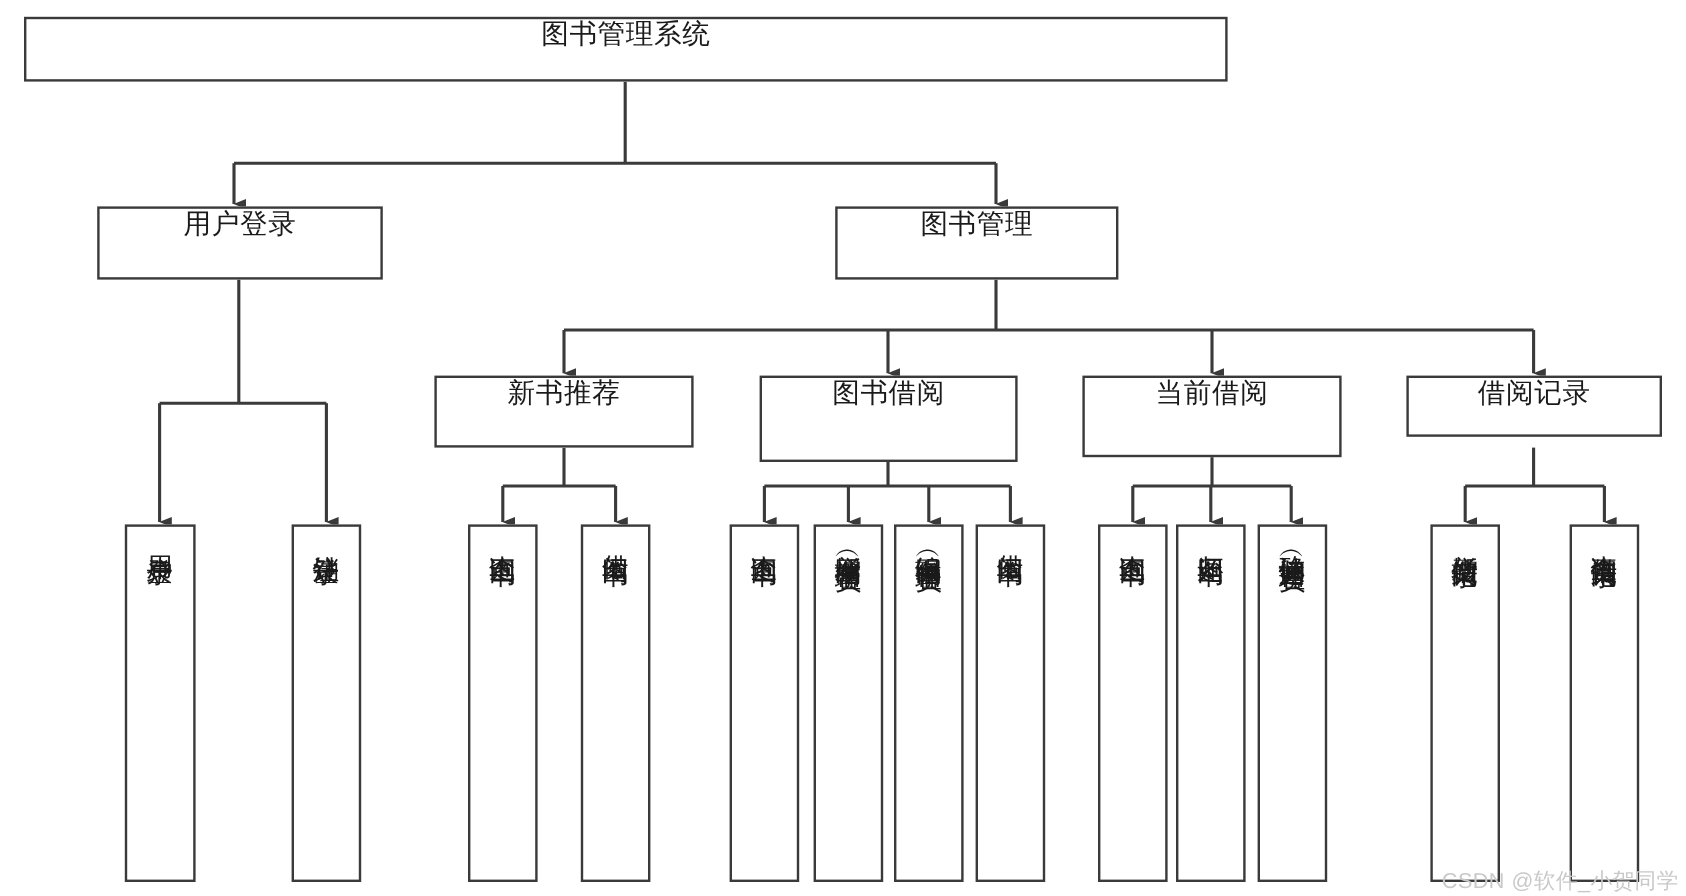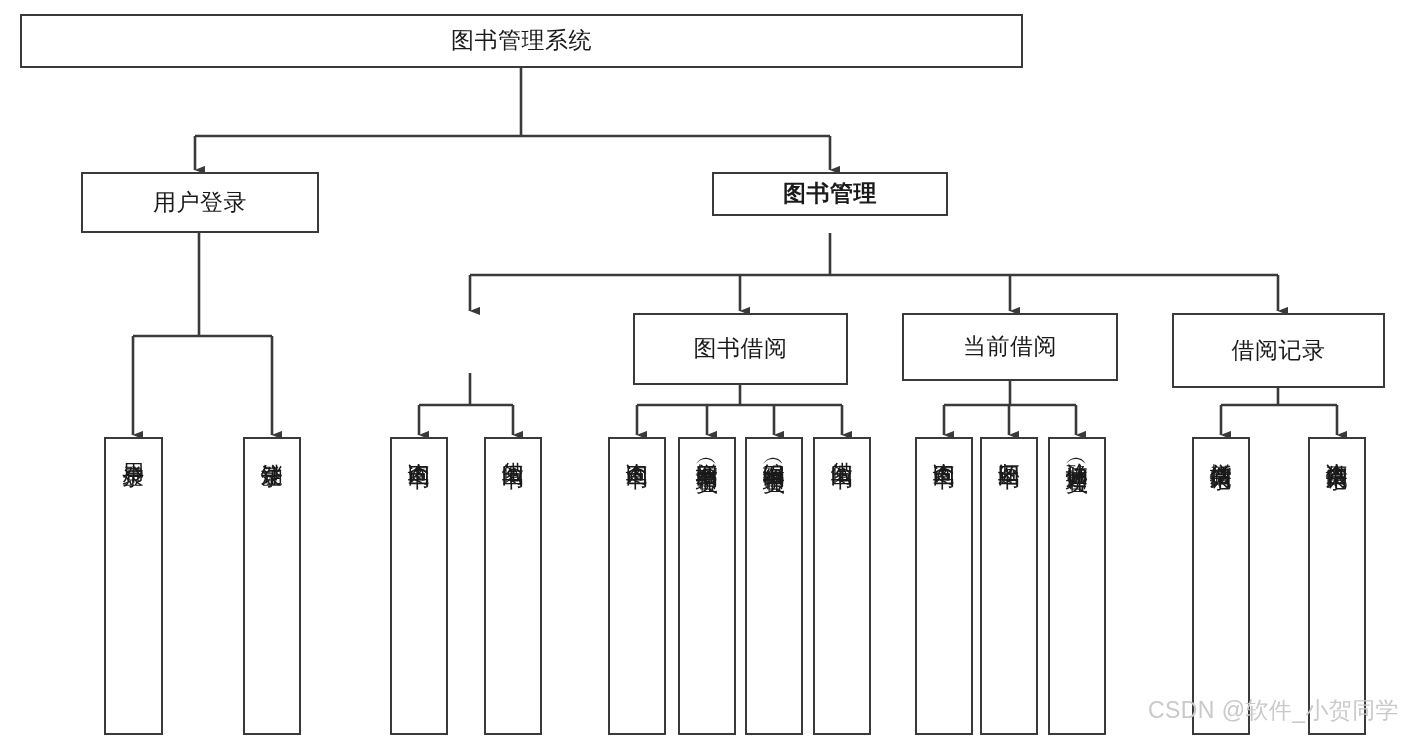--- a/index.html
+++ b/index.html
@@ -24,21 +24,21 @@
     top: 0;
     width: 1405px;
     height: 747px;
   }
   .node {
     position: absolute;
     box-sizing: border-box;
     background: #ffffff;
     border: 2.5px solid #3a3a3a;
     display: flex;
-    align-items: center;
+    align-items: flex-start;
     justify-content: center;
     color: #1a1a1a;
     z-index: 2;
   }
   .node-label {
     display: block;
     text-align: center;
     line-height: 1.12;
     white-space: nowrap;
   }
@@ -58,22 +58,22 @@
     writing-mode: vertical-rl;
     text-orientation: upright;
     font-size: 22px;
     line-height: 1.06;
     letter-spacing: 1.5px;
     white-space: nowrap;
   }
   #watermark {
     position: absolute;
     right: 6px;
-    bottom: 21px;
-    font-size: 23px;
+    bottom: 1px;
+    font-size: 18px;
     color: #c9c9c9;
     letter-spacing: 0.4px;
     z-index: 5;
     white-space: nowrap;
     user-select: none;
   }
 </style>
 </head>
 <body>
 
@@ -129,31 +129,34 @@
     </g>
   </svg>
 
   <div class="node root horizontal" style="left:20px; top:14px; width:1003px; height:54px;">
     <span class="node-label">图书管理系统</span>
   </div>
 
   <div class="node horizontal" style="left:81px; top:172px; width:238px; height:61px;">
     <span class="node-label">用户登录</span>
   </div>
-  <div class="node horizontal" style="left:712px; top:172px; width:236px; height:44px;font-weight:bold;">
+  <div class="node horizontal" style="left:696px; top:172px; width:236px; height:61px;">
     <span class="node-label">图书管理</span>
   </div>
 
+  <div class="node horizontal" style="left:362px; top:313px; width:216px; height:60px;">
+    <span class="node-label">新书推荐</span>
+  </div>
   <div class="node horizontal" style="left:633px; top:313px; width:215px; height:72px;">
     <span class="node-label">图书借阅</span>
   </div>
   <div class="node horizontal" style="left:902px; top:313px; width:216px; height:68px;">
     <span class="node-label">当前借阅</span>
   </div>
-  <div class="node horizontal" style="left:1172px; top:313px; width:213px; height:75px;">
+  <div class="node horizontal" style="left:1172px; top:313px; width:213px; height:51px;">
     <span class="node-label">借阅记录</span>
   </div>
 
   <div class="node vertical" style="left:104px; top:437px; width:59px; height:298px;">
     <span class="node-label">用户登录</span>
   </div>
   <div class="node vertical" style="left:243px; top:437px; width:58px; height:298px;">
     <span class="node-label">注销登录</span>
   </div>
 

